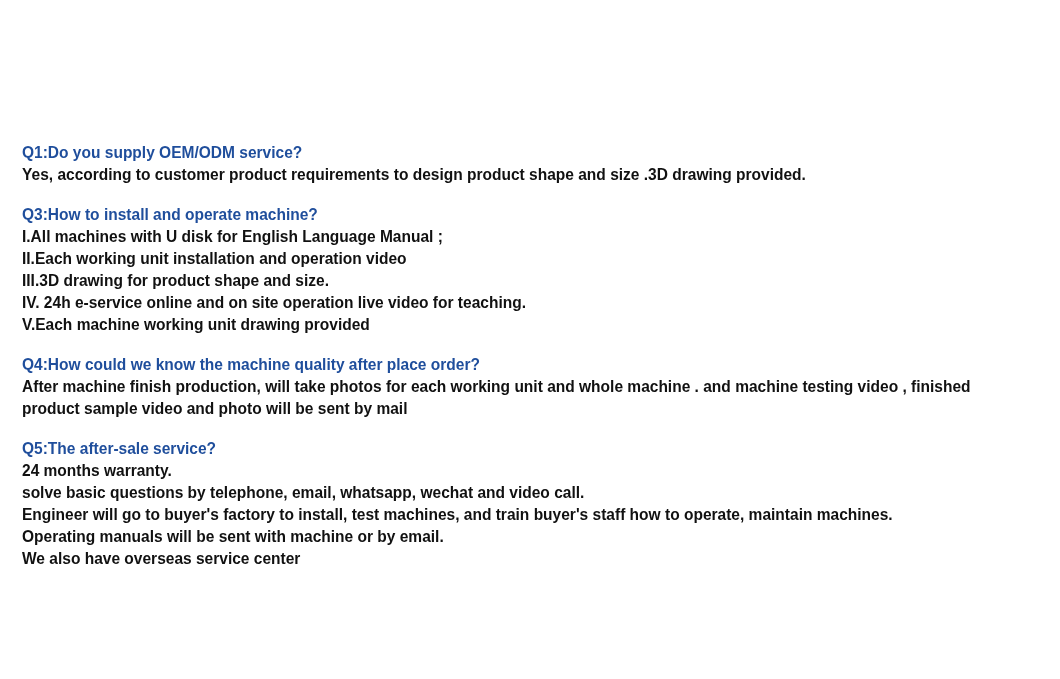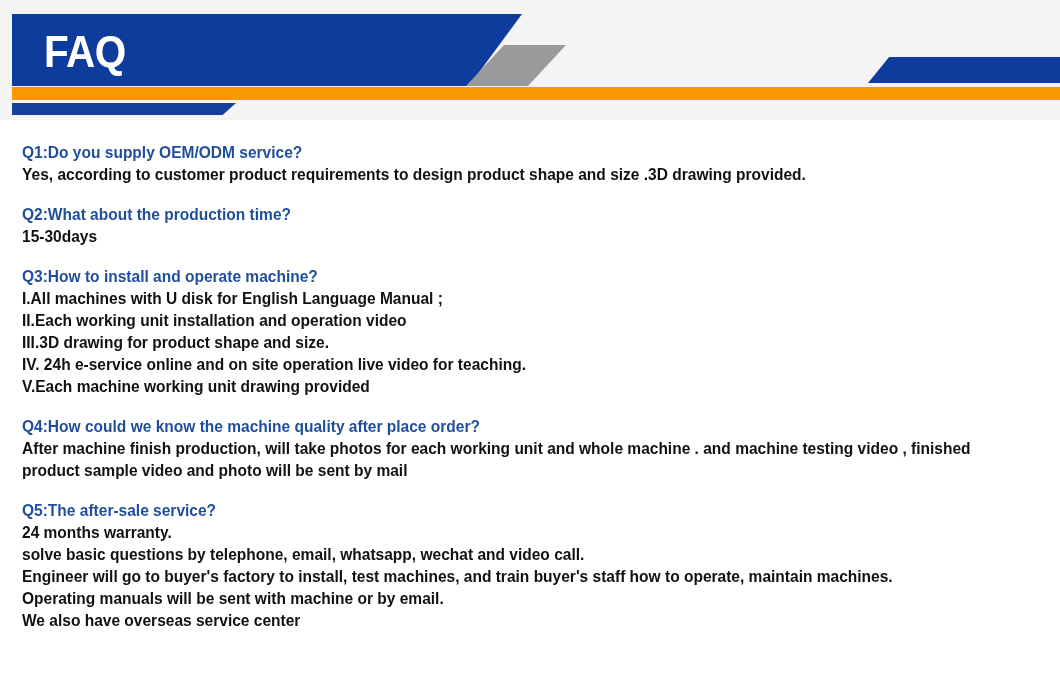--- a/index.html
+++ b/index.html
@@ -144,38 +144,26 @@
     max-width: 990px;
     transform: scaleX(0.97);
     transform-origin: left center;
   }
 </style>
 </head>
 <body>
 
 <div class="page">
 
-  <div class="banner">
-    <div class="banner-blue-main"></div>
-    <div class="banner-gray"></div>
-    <div class="banner-blue-right"></div>
-    <div class="banner-orange"></div>
-    <div class="banner-blue-lower"></div>
-    <div class="banner-title">FAQ</div>
-  </div>
 
   <div class="content">
 
   <div class="qa-block">
         <div class="q-heading">Q1:Do you supply OEM/ODM service?</div>
         <div class="a-line">Yes, according to customer product requirements to design product shape and size .3D drawing provided.</div>
-      </div>
-      <div class="qa-block">
-        <div class="q-heading">Q2:What about the production time?</div>
-        <div class="a-line">15-30days</div>
       </div>
       <div class="qa-block">
         <div class="q-heading">Q3:How to install and operate machine?</div>
         <div class="a-line">I.All machines with U disk for English Language Manual ;</div>
         <div class="a-line">II.Each working unit installation and operation video</div>
         <div class="a-line">III.3D drawing for product shape and size.</div>
         <div class="a-line">IV. 24h e-service online and on site operation live video for teaching.</div>
         <div class="a-line">V.Each machine working unit drawing provided</div>
       </div>
       <div class="qa-block">

